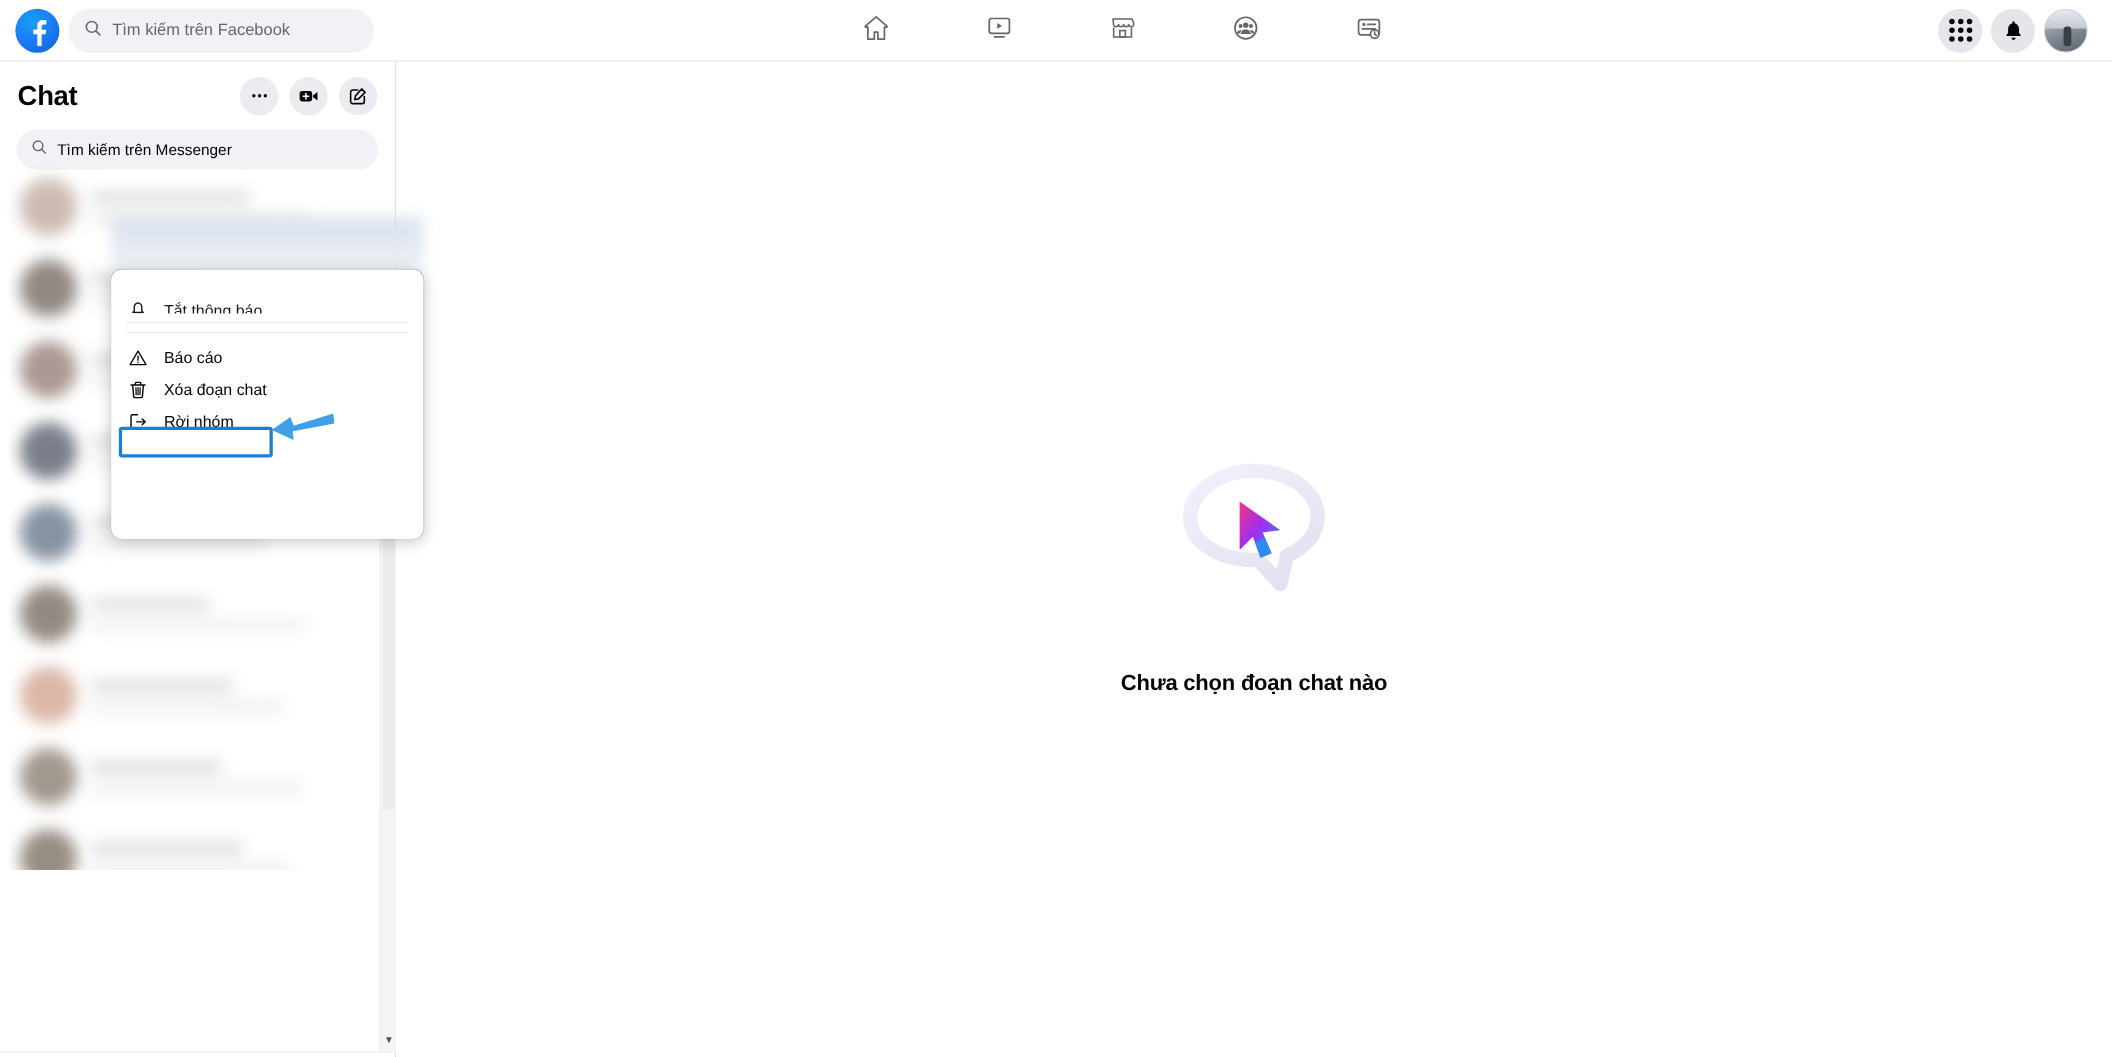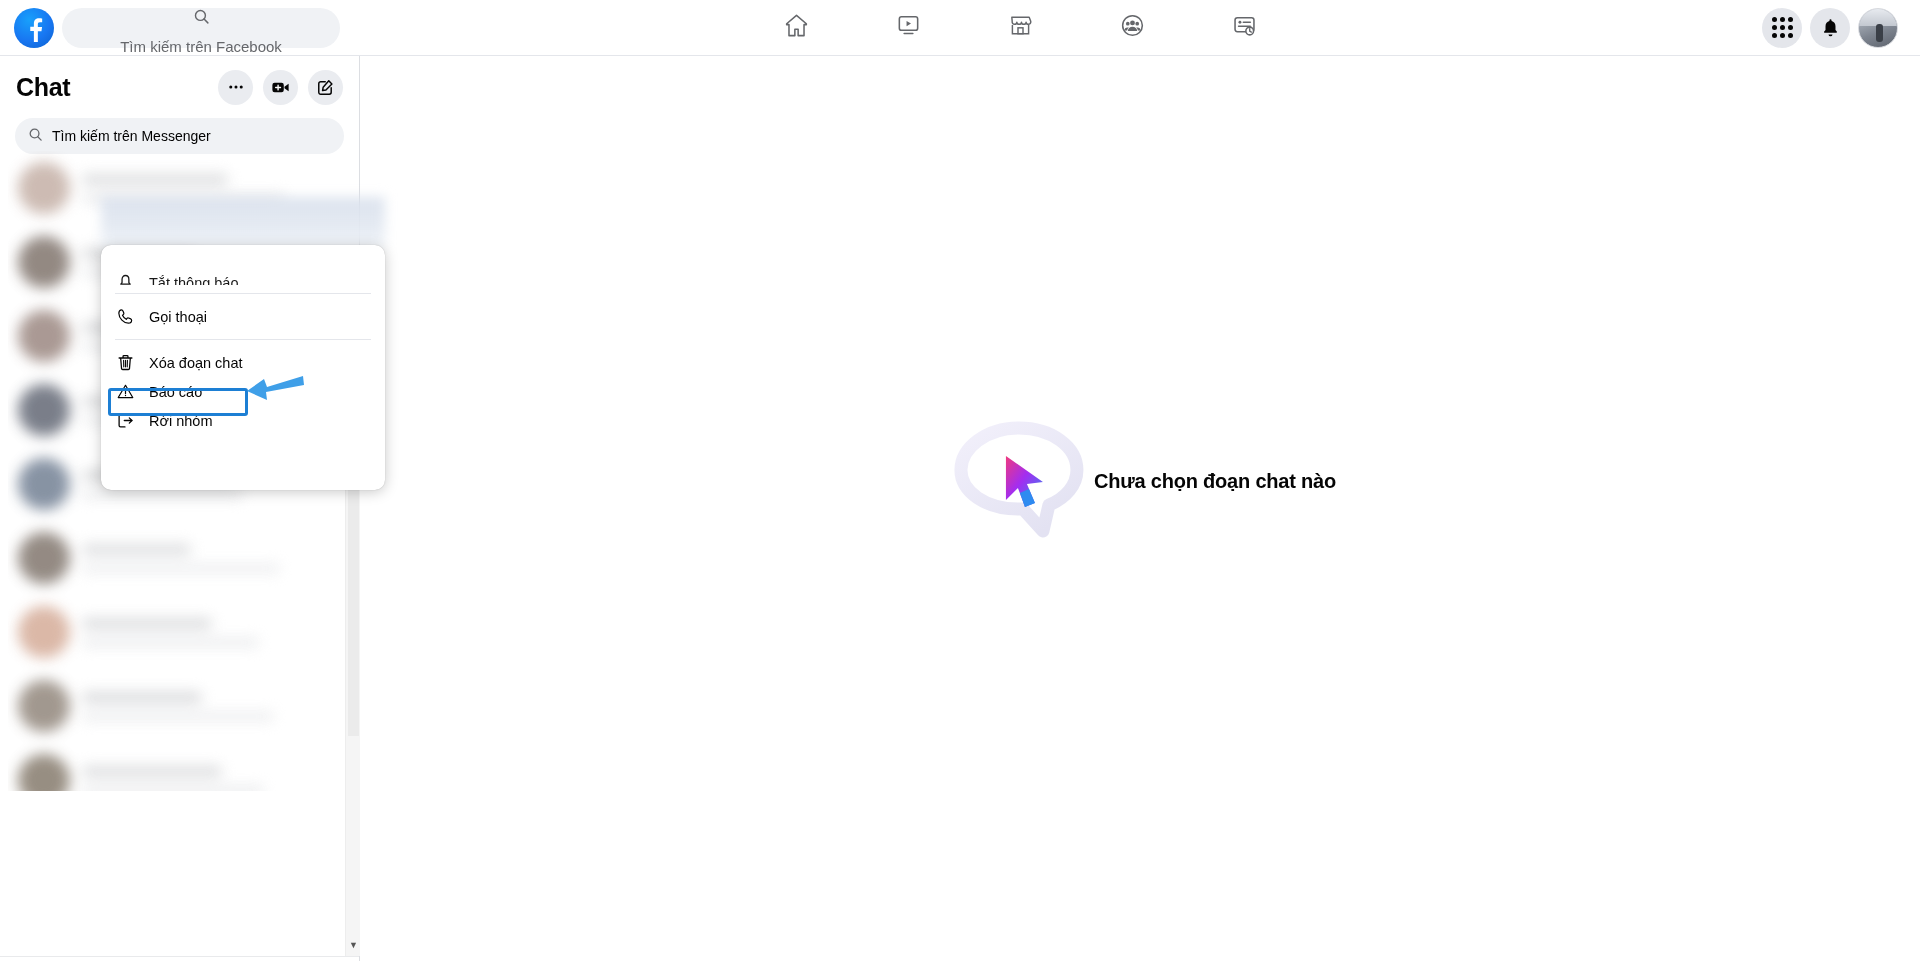--- a/index.html
+++ b/index.html
@@ -19,21 +19,21 @@
     display:flex; align-items:center;
     z-index: 40;
   }
   .nav-left { display:flex; align-items:center; gap:8px; padding-left:14px; width:420px; }
   .fb-logo { width:40px; height:40px; border-radius:50%;
      background: radial-gradient(circle at 38% 30%, #18a0fb 0%, #1877f2 55%, #0b5fcc 100%);
      display:flex; align-items:center; justify-content:center; flex:none; }
   .fb-logo svg { display:block; }
   .nav-search {
     height:40px; width:278px; border-radius:20px; background:#f0f2f5;
-    display:flex; align-items:center; gap:9px; padding:0 14px;flex-direction:column;
+    display:flex; align-items:center; gap:9px; padding:0 14px;
   }
   .nav-search .txt { color:#65676b; font-size:15px; white-space:nowrap; }
   .nav-center { flex:1; display:flex; align-items:center; justify-content:center; gap:0px; }
   .nav-tab { width:112px; height:48px; display:flex; align-items:center; justify-content:center;
       border-radius:8px; cursor:pointer; }
   .nav-right { width:300px; display:flex; align-items:center; justify-content:flex-end;
       gap:8px; padding-right:22px; }
   .round-btn { width:40px; height:40px; border-radius:50%; background:#e4e6eb;
       display:flex; align-items:center; justify-content:center; cursor:pointer; flex:none; }
   .avatar-top { width:40px; height:40px; border-radius:50%; flex:none;
@@ -83,21 +83,21 @@
   .promo-wrap { position:absolute; left:0; top:900px; width:359px; height:61px;
       background:#fff; display:flex; align-items:center; justify-content:center;
       border-top:1px solid #e9eaec; }
 
   
   .main {
     position:absolute; left:360px; top:56px; right:0; bottom:0; background:#ffffff;
     display:flex; flex-direction:column; align-items:center; justify-content:flex-start;
   }
   .empty-wrap { position:absolute; left:50%; transform:translateX(-50%); top:358px;
-      display:flex; flex-direction:row; align-items:flex-start; }
+      display:flex; flex-direction:column; align-items:center; }
   .bubble-ill { width:150px; height:140px; position:relative; }
   .empty-title { margin-top:56px; font-size:20px; font-weight:bold; color:#050505;
       letter-spacing:-0.2px; white-space:nowrap; }
 
   
   .ctxmenu {
     position:absolute; left:101px; top:245px; width:284px; height:245px;
     background:#ffffff; border-radius:10px;
     box-shadow: 0 2px 14px rgba(0,0,0,0.22), 0 0 1px rgba(0,0,0,0.28);
     z-index:60; overflow:hidden;
@@ -374,61 +374,53 @@
         <svg width="19" height="19" viewBox="0 0 22 22">
             <path d="M5.6 15.2h10.8l-1.5-1.8V9.8c0-2.6-1.7-4.6-4-4.6s-3.9 2-3.9 4.6v3.6z" fill="none" stroke="#050505" stroke-width="1.5" stroke-linejoin="round"></path>
             <path d="M9 17.3a2 2 0 0 0 4 0" fill="none" stroke="#050505" stroke-width="1.4"></path>
           </svg>
       </span>
       <span class="lbl">Tắt thông báo</span>
     </div>
 
     <div class="mdiv"></div>
 
+
+
+    <div class="mdiv"></div>
+
+
     <div class="mitem">
       <span class="ic">
         <svg width="19" height="19" viewBox="0 0 22 22">
-            <path d="M6.4 3.4c1 0 1.4.6 1.8 1.6l.8 2c.3.8.1 1.3-.5 1.8l-1 .8c.9 2 2.4 3.6 4.4 4.6l.8-1c.5-.6 1-.8 1.8-.5l2 .8c1 .4 1.6.8 1.6 1.8 0 2.2-1.9 3.4-3.8 3.4C9 18.7 3.3 13 3.3 7.2 3.3 5.3 4.3 3.4 6.4 3.4z" fill="none" stroke="#050505" stroke-width="1.4" stroke-linejoin="round"></path>
+            <path d="M11 3.8 19.4 18H2.6z" fill="none" stroke="#050505" stroke-width="1.4" stroke-linejoin="round"></path>
+            <line x1="11" y1="9" x2="11" y2="13.4" stroke="#050505" stroke-width="1.4" stroke-linecap="round"></line>
+            <circle cx="11" cy="15.6" r="0.8" fill="#050505"></circle>
           </svg>
       </span>
-      <span class="lbl">Gọi thoại</span>
-    </div>
-
-
-    <div class="mdiv"></div>
-
+      <span class="lbl">Báo cáo</span>
+    </div>
 
     <div class="mitem">
       <span class="ic">
         <svg width="19" height="19" viewBox="0 0 22 22">
           <line x1="3.6" y1="5.8" x2="18.4" y2="5.8" stroke="#050505" stroke-width="1.5" stroke-linecap="round"></line>
           <path d="M5.4 5.8 6.4 18a1.3 1.3 0 0 0 1.3 1.1h6.6A1.3 1.3 0 0 0 15.6 18l1-12.2" fill="none" stroke="#050505" stroke-width="1.5" stroke-linejoin="round"></path>
           <path d="M8.2 5.8V3.9a.9.9 0 0 1 .9-.9h3.8a.9.9 0 0 1 .9.9v1.9" fill="none" stroke="#050505" stroke-width="1.5"></path>
           <line x1="8.8" y1="8.6" x2="9" y2="16" stroke="#050505" stroke-width="1.3" stroke-linecap="round"></line>
           <line x1="11" y1="8.6" x2="11" y2="16" stroke="#050505" stroke-width="1.3" stroke-linecap="round"></line>
           <line x1="13.2" y1="8.6" x2="13" y2="16" stroke="#050505" stroke-width="1.3" stroke-linecap="round"></line>
         </svg>
       </span>
       <span class="lbl">Xóa đoạn chat</span>
     </div>
 
     <div class="mitem">
       <span class="ic">
         <svg width="19" height="19" viewBox="0 0 22 22">
-            <path d="M11 3.8 19.4 18H2.6z" fill="none" stroke="#050505" stroke-width="1.4" stroke-linejoin="round"></path>
-            <line x1="11" y1="9" x2="11" y2="13.4" stroke="#050505" stroke-width="1.4" stroke-linecap="round"></line>
-            <circle cx="11" cy="15.6" r="0.8" fill="#050505"></circle>
-          </svg>
-      </span>
-      <span class="lbl">Báo cáo</span>
-    </div>
-
-    <div class="mitem">
-      <span class="ic">
-        <svg width="19" height="19" viewBox="0 0 22 22">
             <path d="M10.4 3.6H5.2a1.6 1.6 0 0 0-1.6 1.6v11.6a1.6 1.6 0 0 0 1.6 1.6h5.2" fill="none" stroke="#050505" stroke-width="1.5" stroke-linecap="round"></path>
             <line x1="9.6" y1="11" x2="18.4" y2="11" stroke="#050505" stroke-width="1.5" stroke-linecap="round"></line>
             <path d="M15.4 8 18.4 11 15.4 14" fill="none" stroke="#050505" stroke-width="1.5" stroke-linecap="round" stroke-linejoin="round"></path>
           </svg>
       </span>
       <span class="lbl">Rời nhóm</span>
     </div>
   </div>
 
   <div class="hl-ring"></div>

